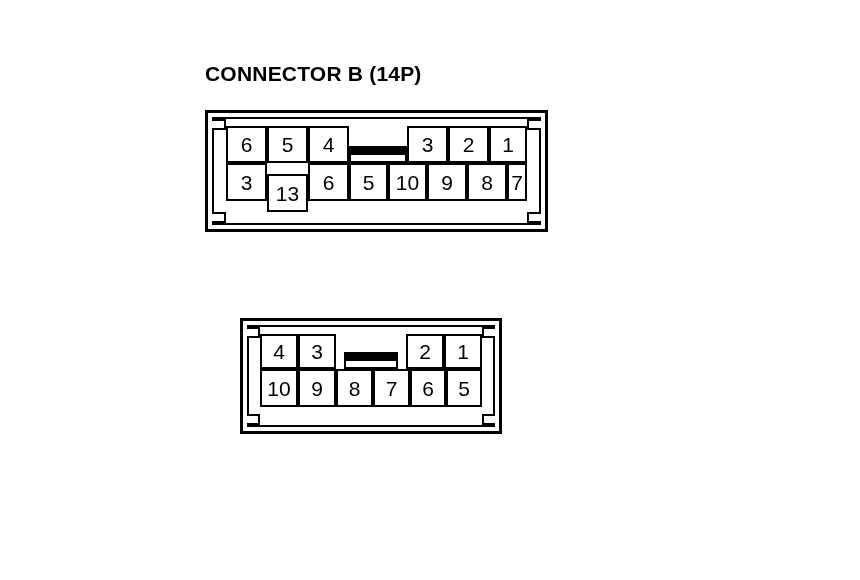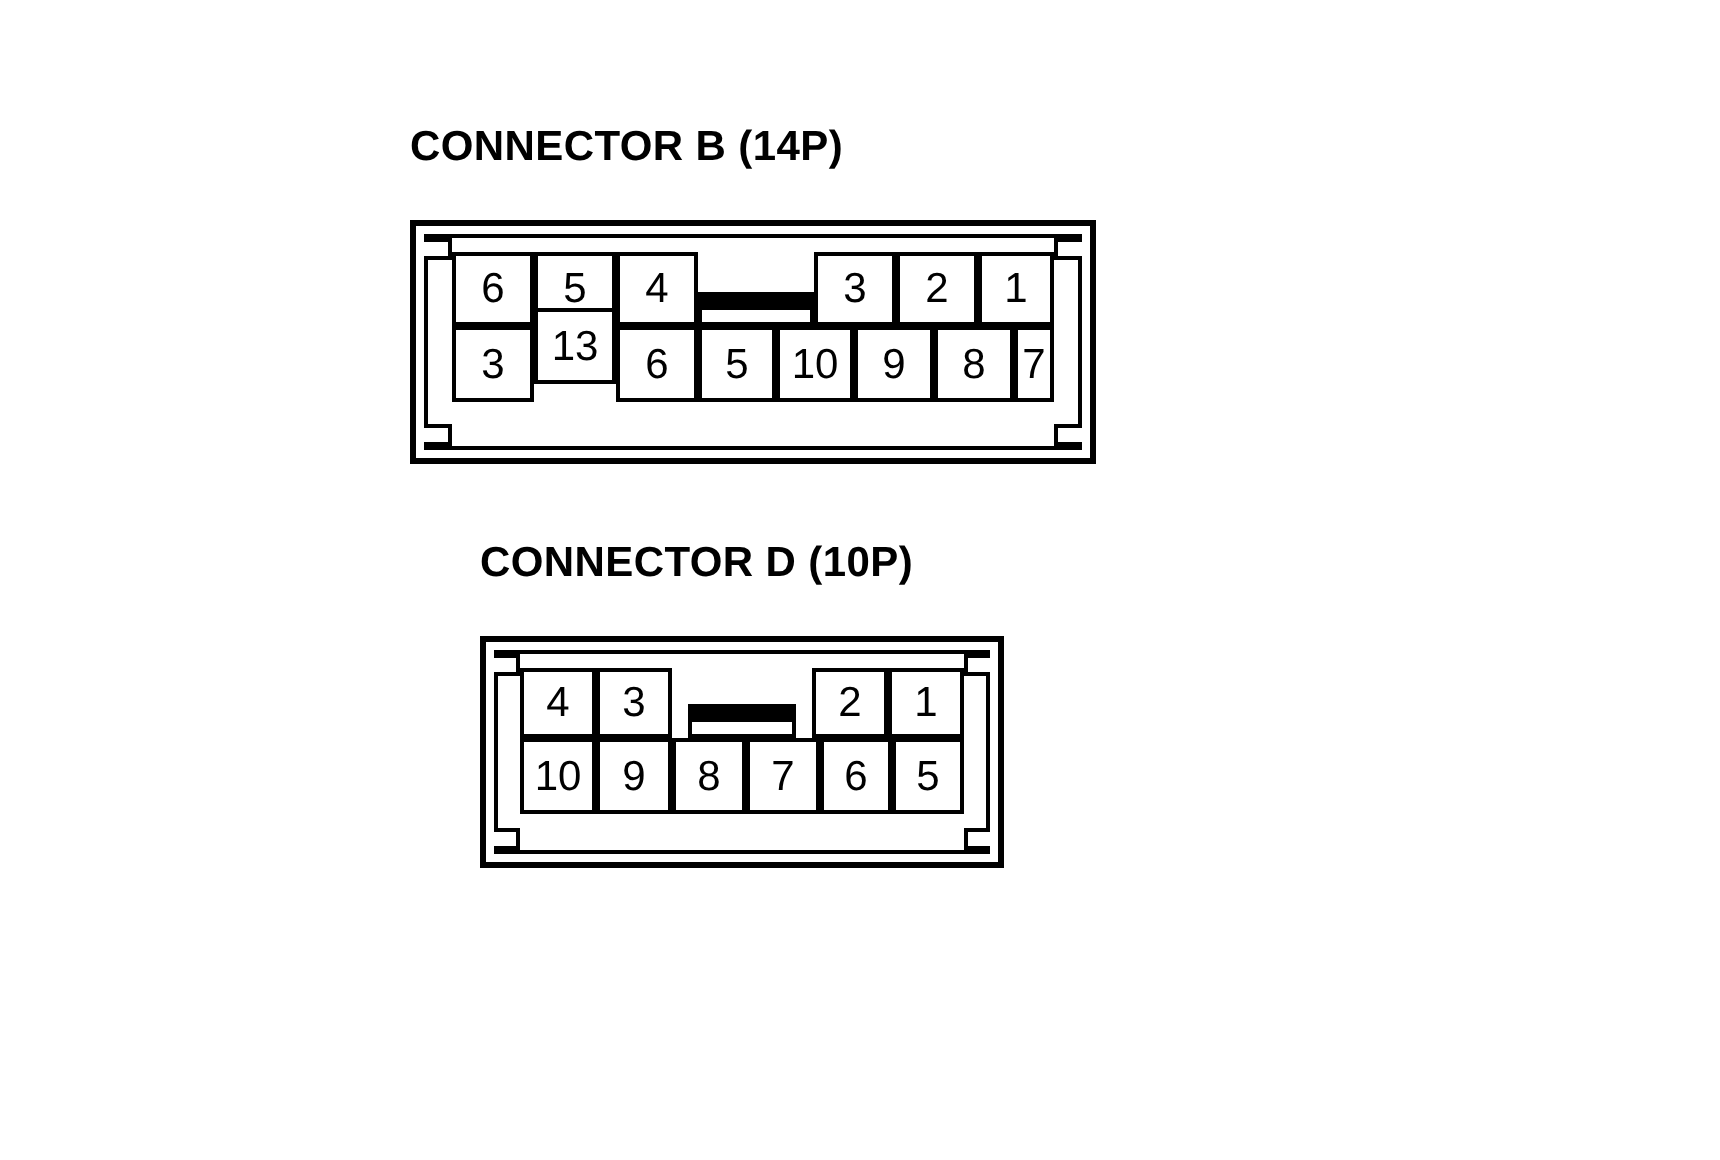--- a/index.html
+++ b/index.html
@@ -104,32 +104,31 @@
   <div class="pin-cell" style="left:103px; top:64px; width:41px; height:37px;">4</div>
 
   <div class="tab-box" style="left:144px; top:84px; width:58px; height:17px;"></div>
   <div class="tab-bar" style="left:144px; top:84px; width:58px; height:9px;"></div>
 
   <div class="pin-cell" style="left:202px; top:64px; width:41px; height:37px;">3</div>
   <div class="pin-cell" style="left:243px; top:64px; width:41px; height:37px;">2</div>
   <div class="pin-cell" style="left:284px; top:64px; width:38px; height:37px;">1</div>
 
   <div class="pin-cell" style="left:21px; top:101px; width:41px; height:38px;">3</div>
-  <div class="pin-cell" style="left:62px; top:92px; width:41px; height:38px;">13</div>
+  <div class="pin-cell" style="left:62px; top:112px; width:41px; height:38px;">13</div>
   <div class="pin-cell" style="left:103px; top:101px; width:41px; height:38px;">6</div>
   <div class="pin-cell" style="left:144px; top:101px; width:39px; height:38px;">5</div>
   <div class="pin-cell" style="left:183px; top:101px; width:39px; height:38px;">10</div>
   <div class="pin-cell" style="left:222px; top:101px; width:40px; height:38px;">9</div>
   <div class="pin-cell" style="left:262px; top:101px; width:40px; height:38px;">8</div>
   <div class="pin-cell" style="left:302px; top:101px; width:20px; height:38px;">7</div>
 </div>
 
 <div class="connector-block" style="left:240px; top:270px; width:262px; height:166px;">
 
-  <div class="connector-title">CONNECTOR D (10P)</div>
 
   <div class="shell-outer" style="left:0px; top:48px; width:262px; height:116px;"></div>
   <div class="shell-inner" style="left:7px; top:55px; width:248px; height:102px;"></div>
 
   <div class="notch notch-left-top" style="left:7px; top:57px; width:13px; height:11px;"></div>
   <div class="notch notch-left-bottom" style="left:7px; top:144px; width:13px; height:11px;"></div>
   <div class="notch notch-right-top" style="left:242px; top:57px; width:13px; height:11px;"></div>
   <div class="notch notch-right-bottom" style="left:242px; top:144px; width:13px; height:11px;"></div>
 
   <div class="pin-cell" style="left:20px; top:64px; width:38px; height:35px;">4</div>

